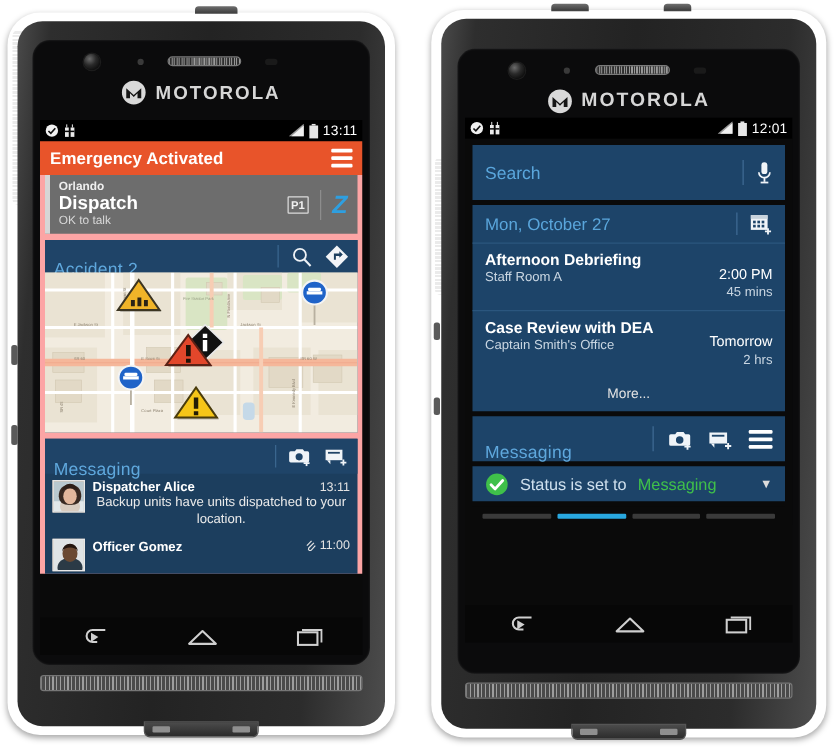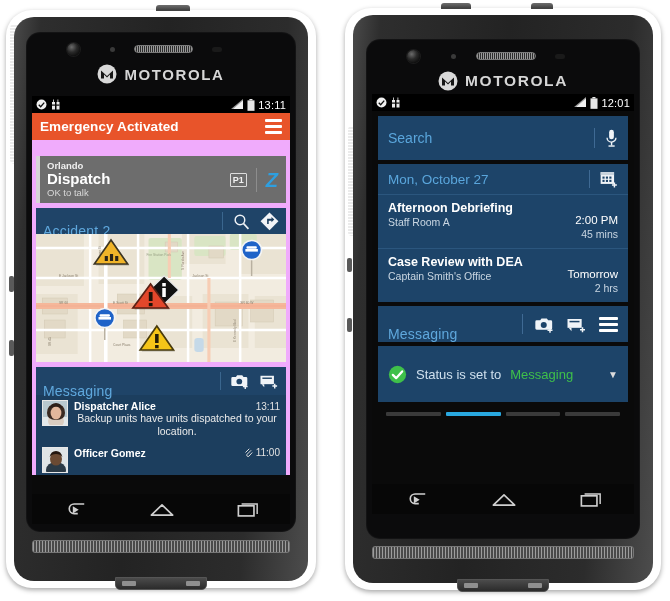--- a/index.html
+++ b/index.html
@@ -91,21 +91,21 @@
 
   
   .emerg-bar {
     background: #e8542a; height: 27px; display: flex; align-items: center;
     padding: 0 8px;
   }
   .emerg-label { color: #fff; font-size: 13.5px; font-weight: bold; letter-spacing: .1px; }
   .hamburger { margin-left: auto; display: flex; flex-direction: column; gap: 3px; }
   .hamburger i { display: block; width: 17px; height: 3px; background: #fff; border-radius: 1px; }
 
-  .app-bg { background: #f0abfc; padding: 16px 4px 0 4px; }
+  .app-bg { background: #fca5a5; padding: 0 4px 0 4px; }
 
   .dispatch-card {
     background: #6d6d6d; display: flex; align-items: stretch; height: 47px;
     border-left: 4px solid #d6d6d6; margin-bottom: 5px;
   }
   .dispatch-text { padding: 4px 0 0 7px; flex: 1; }
   .disp-org { color: #efefef; font-size: 9.5px; font-weight: bold; line-height: 11px; }
   .disp-name { color: #ffffff; font-size: 15px; font-weight: bold; line-height: 16px; }
   .disp-sub { color: #d8d8d8; font-size: 9.5px; line-height: 11px; }
   .disp-right { display: flex; align-items: center; gap: 9px; padding-right: 8px; }
@@ -149,21 +149,21 @@
   .evt + .evt { border-top: 1px solid #2b567e; }
   .evt-l { flex: 1; min-width: 0; }
   .evt-t { color: #ffffff; font-size: 12.5px; font-weight: bold; line-height: 15px; }
   .evt-s { color: #c9d6e2; font-size: 10.5px; line-height: 13px; }
   .evt-r { text-align: right; margin-top: 12px; }
   .evt-time { color: #ffffff; font-size: 11.5px; line-height: 15px; }
   .evt-dur { color: #c9d6e2; font-size: 10.5px; line-height: 13px; }
   .more-row { text-align: center; color: #e3e3e3; font-size: 11px; padding: 7px 0 8px 0; }
   .msg-head { height: 36px; display: flex; align-items: center; padding: 0 10px; }
   .msg-head .panel-title { font-size: 14px; }
-  .status-row { height: 56px; display: flex; align-items: center; padding: 0 10px; gap: 9px; }
+  .status-row { height: 28px; display: flex; align-items: center; padding: 0 10px; gap: 9px; }
   .status-txt { color: #cfe0ee; font-size: 13px; }
   .status-val { color: #3fc04a; font-size: 13px; }
   .caret { margin-left: auto; color: #dcdcdc; font-size: 10px; }
 
   .page-dots { display: flex; gap: 5px; padding: 6px 8px 5px 8px; background:#0a0a0a; }
   .page-dots span { height: 4px; flex: 1; background: #3a3a3a; border-radius: 1px; }
   .page-dots span.on { background: #29a8e0; }
 
   
   .navbar {
@@ -602,20 +602,21 @@
             <span class="evt-l">
               <div class="evt-t">Case Review with DEA</div>
               <div class="evt-s">Captain Smith's Office</div>
             </span>
             <span class="evt-r">
               <div class="evt-time">Tomorrow</div>
               <div class="evt-dur">2 hrs</div>
             </span>
           </div>
 
+          <div class="more-row">More...</div>
         </div>
 
         <div class="rpanel">
           <div class="msg-head">
             <span class="panel-title">Messaging</span>
             <span class="panel-acts" style="gap:12px">
               <span class="vline" style="height:20px;background:#3f6a94"></span>
               <svg width="20" height="17" viewBox="0 0 24 20">
                 <path d="M2 5 h4.2 l1.6-2.2 h6.4 L15.8 5 H19 a1.6 1.6 0 0 1 1.6 1.6 v8 a1.6 1.6 0 0 1-1.6 1.6 H2 A1.6 1.6 0 0 1 .4 14.6 v-8 A1.6 1.6 0 0 1 2 5 z" fill="#f0f4f8"></path>
                 <circle cx="10.5" cy="10.6" r="3.6" fill="#1d4469"></circle>

